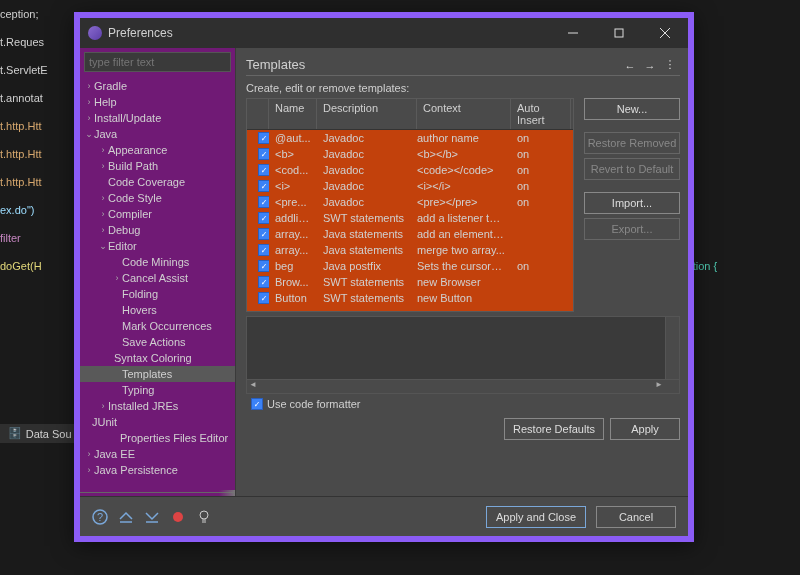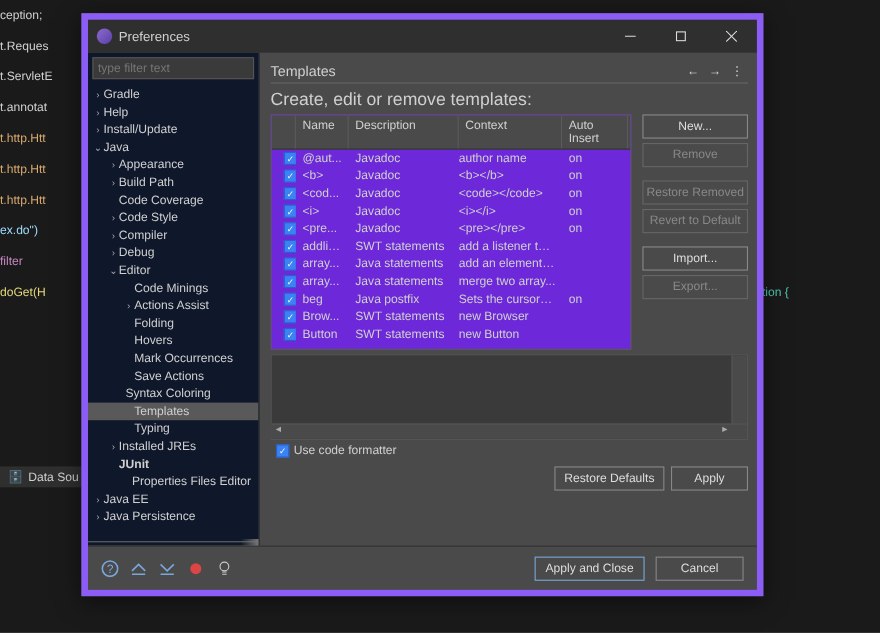--- a/index.html
+++ b/index.html
@@ -11,35 +11,35 @@
 .bgcode .str{color:#9cdcfe}
 .bgcode .mth{color:#e2d87a}
 .bgcode .ioex{color:#4ec9b0}
 .dialog{position:absolute;left:74px;top:12px;width:620px;height:530px;background:#4a4a4a;border:6px solid #8b5cf6;display:flex;flex-direction:column;box-shadow:0 4px 20px rgba(0,0,0,.5)}
 .titlebar{height:30px;background:#2f2f2f;display:flex;align-items:center;padding-left:8px}
 .titlebar .icn{width:14px;height:14px;border-radius:50%;background:linear-gradient(135deg,#8a6bcf,#5b3ea8);margin-right:6px}
 .titlebar .ttl{flex:1;font-size:12px}
 .titlebar .wbtn{width:46px;height:30px;display:flex;align-items:center;justify-content:center}
 .titlebar .wbtn svg{width:10px;height:10px}
 .body{flex:1;display:flex;background:#4a4a4a;min-height:0}
-.sidebar{width:156px;display:flex;flex-direction:column;border-right:1px solid #3a3a3a;background:#0f172a}
+.sidebar{width:156px;display:flex;flex-direction:column;border-right:1px solid #3a3a3a;background:#701a75}
 .filter{margin:4px;height:20px;background:#3a3a3a;border:1px solid #555;padding:2px 4px;color:#888;font-size:11px}
 .tree{flex:1;overflow:hidden;padding-top:2px}
 .tnode{display:flex;align-items:center;height:16px;padding-left:4px;white-space:nowrap;overflow:hidden}
 .tnode .chev{width:10px;text-align:center;color:#aaa;font-size:9px}
 .tnode.sel{background:#595959}
 .sep{height:4px;margin-top:4px;border-top:1px solid #666;position:relative}
 .sep::after{content:"";position:absolute;right:0;top:-3px;width:16px;height:6px;background:linear-gradient(90deg,transparent,#777)}
 .main{flex:1;display:flex;flex-direction:column;padding:6px 8px 0 10px;min-width:0}
 .mhead{display:flex;align-items:center;height:22px;border-bottom:1px solid #666;margin-bottom:6px}
 .mhead .h{font-size:13px;flex:1}
 .mhead .nav{width:20px;height:18px;display:flex;align-items:center;justify-content:center;color:#ddd}
-.desc{font-size:16px;margin-bottom:4px}
+.desc{font-size:11px;margin-bottom:4px}
 .tablewrap{display:flex;gap:10px}
-.table{flex:1;border:1px solid #5a5a5a;background:#6d28d9;height:214px;overflow:hidden}
+.table{flex:1;border:1px solid #5a5a5a;background:#c2410c;height:214px;overflow:hidden}
 .thead{display:flex;background:#4a4a4a;border-bottom:1px solid #333}
 .th{padding:3px 6px;border-right:1px solid #5a5a5a;font-size:11px}
 .c0{width:22px}.c1{width:48px}.c2{width:94px}.c3{width:100px}.c4{width:60px;text-align:left}
 .tbody{}
 .tr{display:flex;height:16px;align-items:center}
 .td{padding:0 6px;font-size:11px;white-space:nowrap;overflow:hidden;text-overflow:ellipsis}
 .chk{width:12px;height:12px;background:#3b82f6;border:1px solid #2a5fbf;margin-left:5px;display:flex;align-items:center;justify-content:center;color:#fff;font-size:8px}
 .btncol{width:96px;display:flex;flex-direction:column;gap:4px}
 .btn{height:22px;border:1px solid #888;background:#4a4a4a;display:flex;align-items:center;justify-content:center;font-size:11px;color:#ddd}
 .btn.dis{color:#888;border-color:#666}
@@ -151,21 +151,21 @@
           <div class="tnode" style="padding-left: 18px;">
             <span class="chev">⌄</span>
             <span>Editor</span>
           </div>
           <div class="tnode" style="padding-left: 32px;">
             <span class="chev"></span>
             <span>Code Minings</span>
           </div>
           <div class="tnode" style="padding-left: 32px;">
             <span class="chev">›</span>
-            <span>Actions Assist</span>
+            <span>Cancel Assist</span>
           </div>
           <div class="tnode" style="padding-left: 32px;">
             <span class="chev"></span>
             <span>Folding</span>
           </div>
           <div class="tnode" style="padding-left: 32px;">
             <span class="chev"></span>
             <span>Hovers</span>
           </div>
           <div class="tnode" style="padding-left: 32px;">
@@ -185,21 +185,21 @@
             <span>Templates</span>
           </div>
           <div class="tnode" style="padding-left: 32px;">
             <span class="chev"></span>
             <span>Typing</span>
           </div>
           <div class="tnode" style="padding-left: 18px;">
             <span class="chev">›</span>
             <span>Installed JREs</span>
           </div>
-          <div class="tnode" style="padding-left: 18px; font-weight: bold;">
+          <div class="tnode" style="padding-left: 2px;">
             <span class="chev"></span>
             <span>JUnit</span>
           </div>
           <div class="tnode" style="padding-left: 30px;">
             <span class="chev"></span>
             <span>Properties Files Editor</span>
           </div>
           <div class="tnode" style="padding-left: 4px;">
             <span class="chev">›</span>
             <span>Java EE</span>
@@ -325,21 +325,20 @@
                 </div>
                 <div class="td c1">Button</div>
                 <div class="td c2">SWT statements</div>
                 <div class="td c3">new Button</div>
                 <div class="td c4"></div>
               </div>
             </div>
         </div>
         <div class="btncol">
           <div class="btn">New...</div>
-          <div class="btn dis">Remove</div>
           <div class="btn dis gap">Restore Removed</div>
           <div class="btn dis">Revert to Default</div>
           <div class="btn gap">Import...</div>
           <div class="btn dis">Export...</div>
         </div>
       </div>
       <div class="preview">
         <div class="pvbox">
           <div class="sb"></div>
           <div class="sbb"></div>

